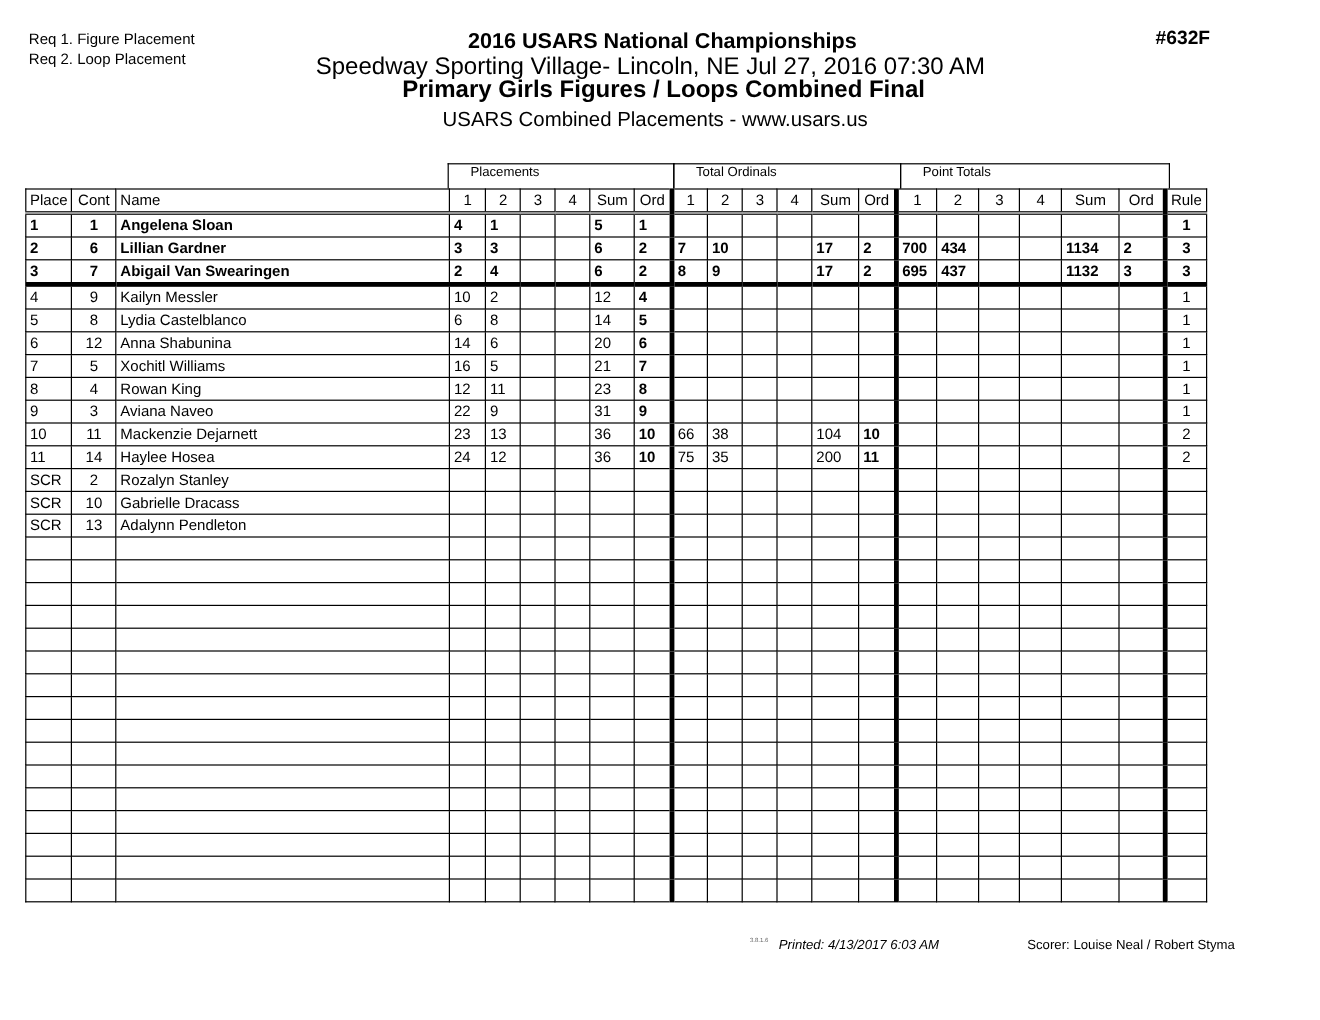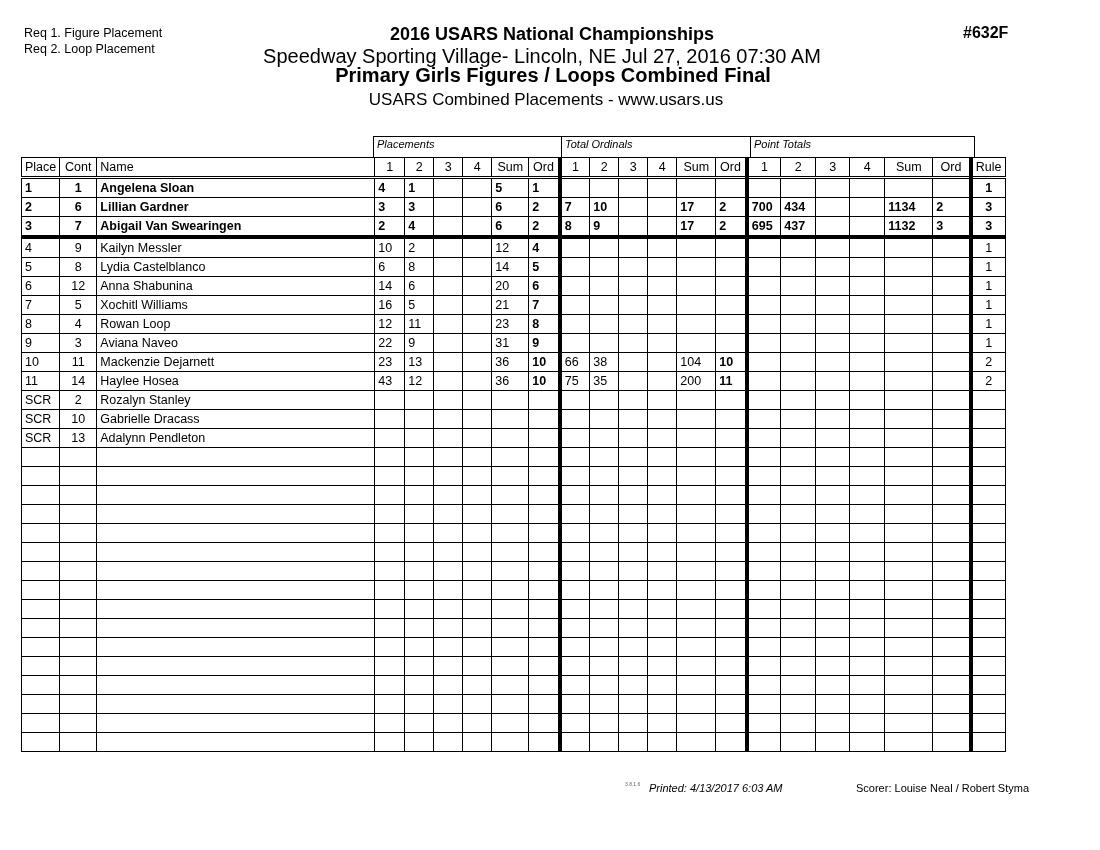--- a/index.html
+++ b/index.html
@@ -8,21 +8,21 @@
   .req1 { top: 25px; }
   .req2 { top: 41px; }
   .hdr { position: absolute; left: 0; width: 1100px; text-align: center; }
   .title { top: 24px; font-size: 18px; font-weight: bold; left: 0; width: 1104px; }
   .venue { top: 45px; font-size: 20px; left: 0; width: 1084px; }
   .event { top: 64px; font-size: 20px; font-weight: bold; left: 0; width: 1106px; }
   .sub { top: 90px; font-size: 17px; left: 0; width: 1092px; }
   .num { position: absolute; left: 963px; top: 24px; font-size: 16px; font-weight: bold; }
 
   
-  .grp { position: absolute; top: 136px; height: 21px; border: 1px solid #000; border-bottom: none; font-size: 11px; line-height: 14px; padding-left: 3px; box-sizing: border-box; font-style: italic; }
+  .grp { position: absolute; top: 136px; height: 21px; border: 1px solid #000; border-bottom: none; font-size: 11px; line-height: 14px; padding-left: 18px; box-sizing: border-box; }
   .g1 { left: 373px; width: 189px; }
   .g2 { left: 561px; width: 190px; }
   .g3 { left: 750px; width: 225px; }
 
   table.grid { position: absolute; left: 21px; top: 157px; border-collapse: collapse; table-layout: fixed; font-size: 12.5px; }
   table.grid td { border: 1px solid #000; height: 19px; padding: 0 3px; white-space: nowrap; overflow: hidden; box-sizing: border-box; line-height: 18px; }
   table.grid tr.head td { height: 20px; border-bottom: 3px double #000; margin-left: 38px; }
   table.grid td.c { text-align: center; }
   table.grid td.thick { border-left: 4px solid #000; }
   table.grid tr.podium-last td { border-bottom: 4px solid #000; }
@@ -263,21 +263,21 @@
         <td></td>
         <td></td>
         <td></td>
         <td></td>
         <td class="b"></td>
         <td class="thick c">1</td>
       </tr>
       <tr>
         <td>8</td>
         <td class="c">4</td>
-        <td>Rowan Loop</td>
+        <td>Rowan King</td>
         <td>12</td>
         <td>11</td>
         <td></td>
         <td></td>
         <td>23</td>
         <td class="b">8</td>
         <td class="thick"></td>
         <td></td>
         <td></td>
         <td></td>
@@ -336,21 +336,21 @@
         <td></td>
         <td></td>
         <td></td>
         <td class="b"></td>
         <td class="thick c">2</td>
       </tr>
       <tr>
         <td>11</td>
         <td class="c">14</td>
         <td>Haylee Hosea</td>
-        <td>43</td>
+        <td>24</td>
         <td>12</td>
         <td></td>
         <td></td>
         <td>36</td>
         <td class="b">10</td>
         <td class="thick">75</td>
         <td>35</td>
         <td></td>
         <td></td>
         <td>200</td>

